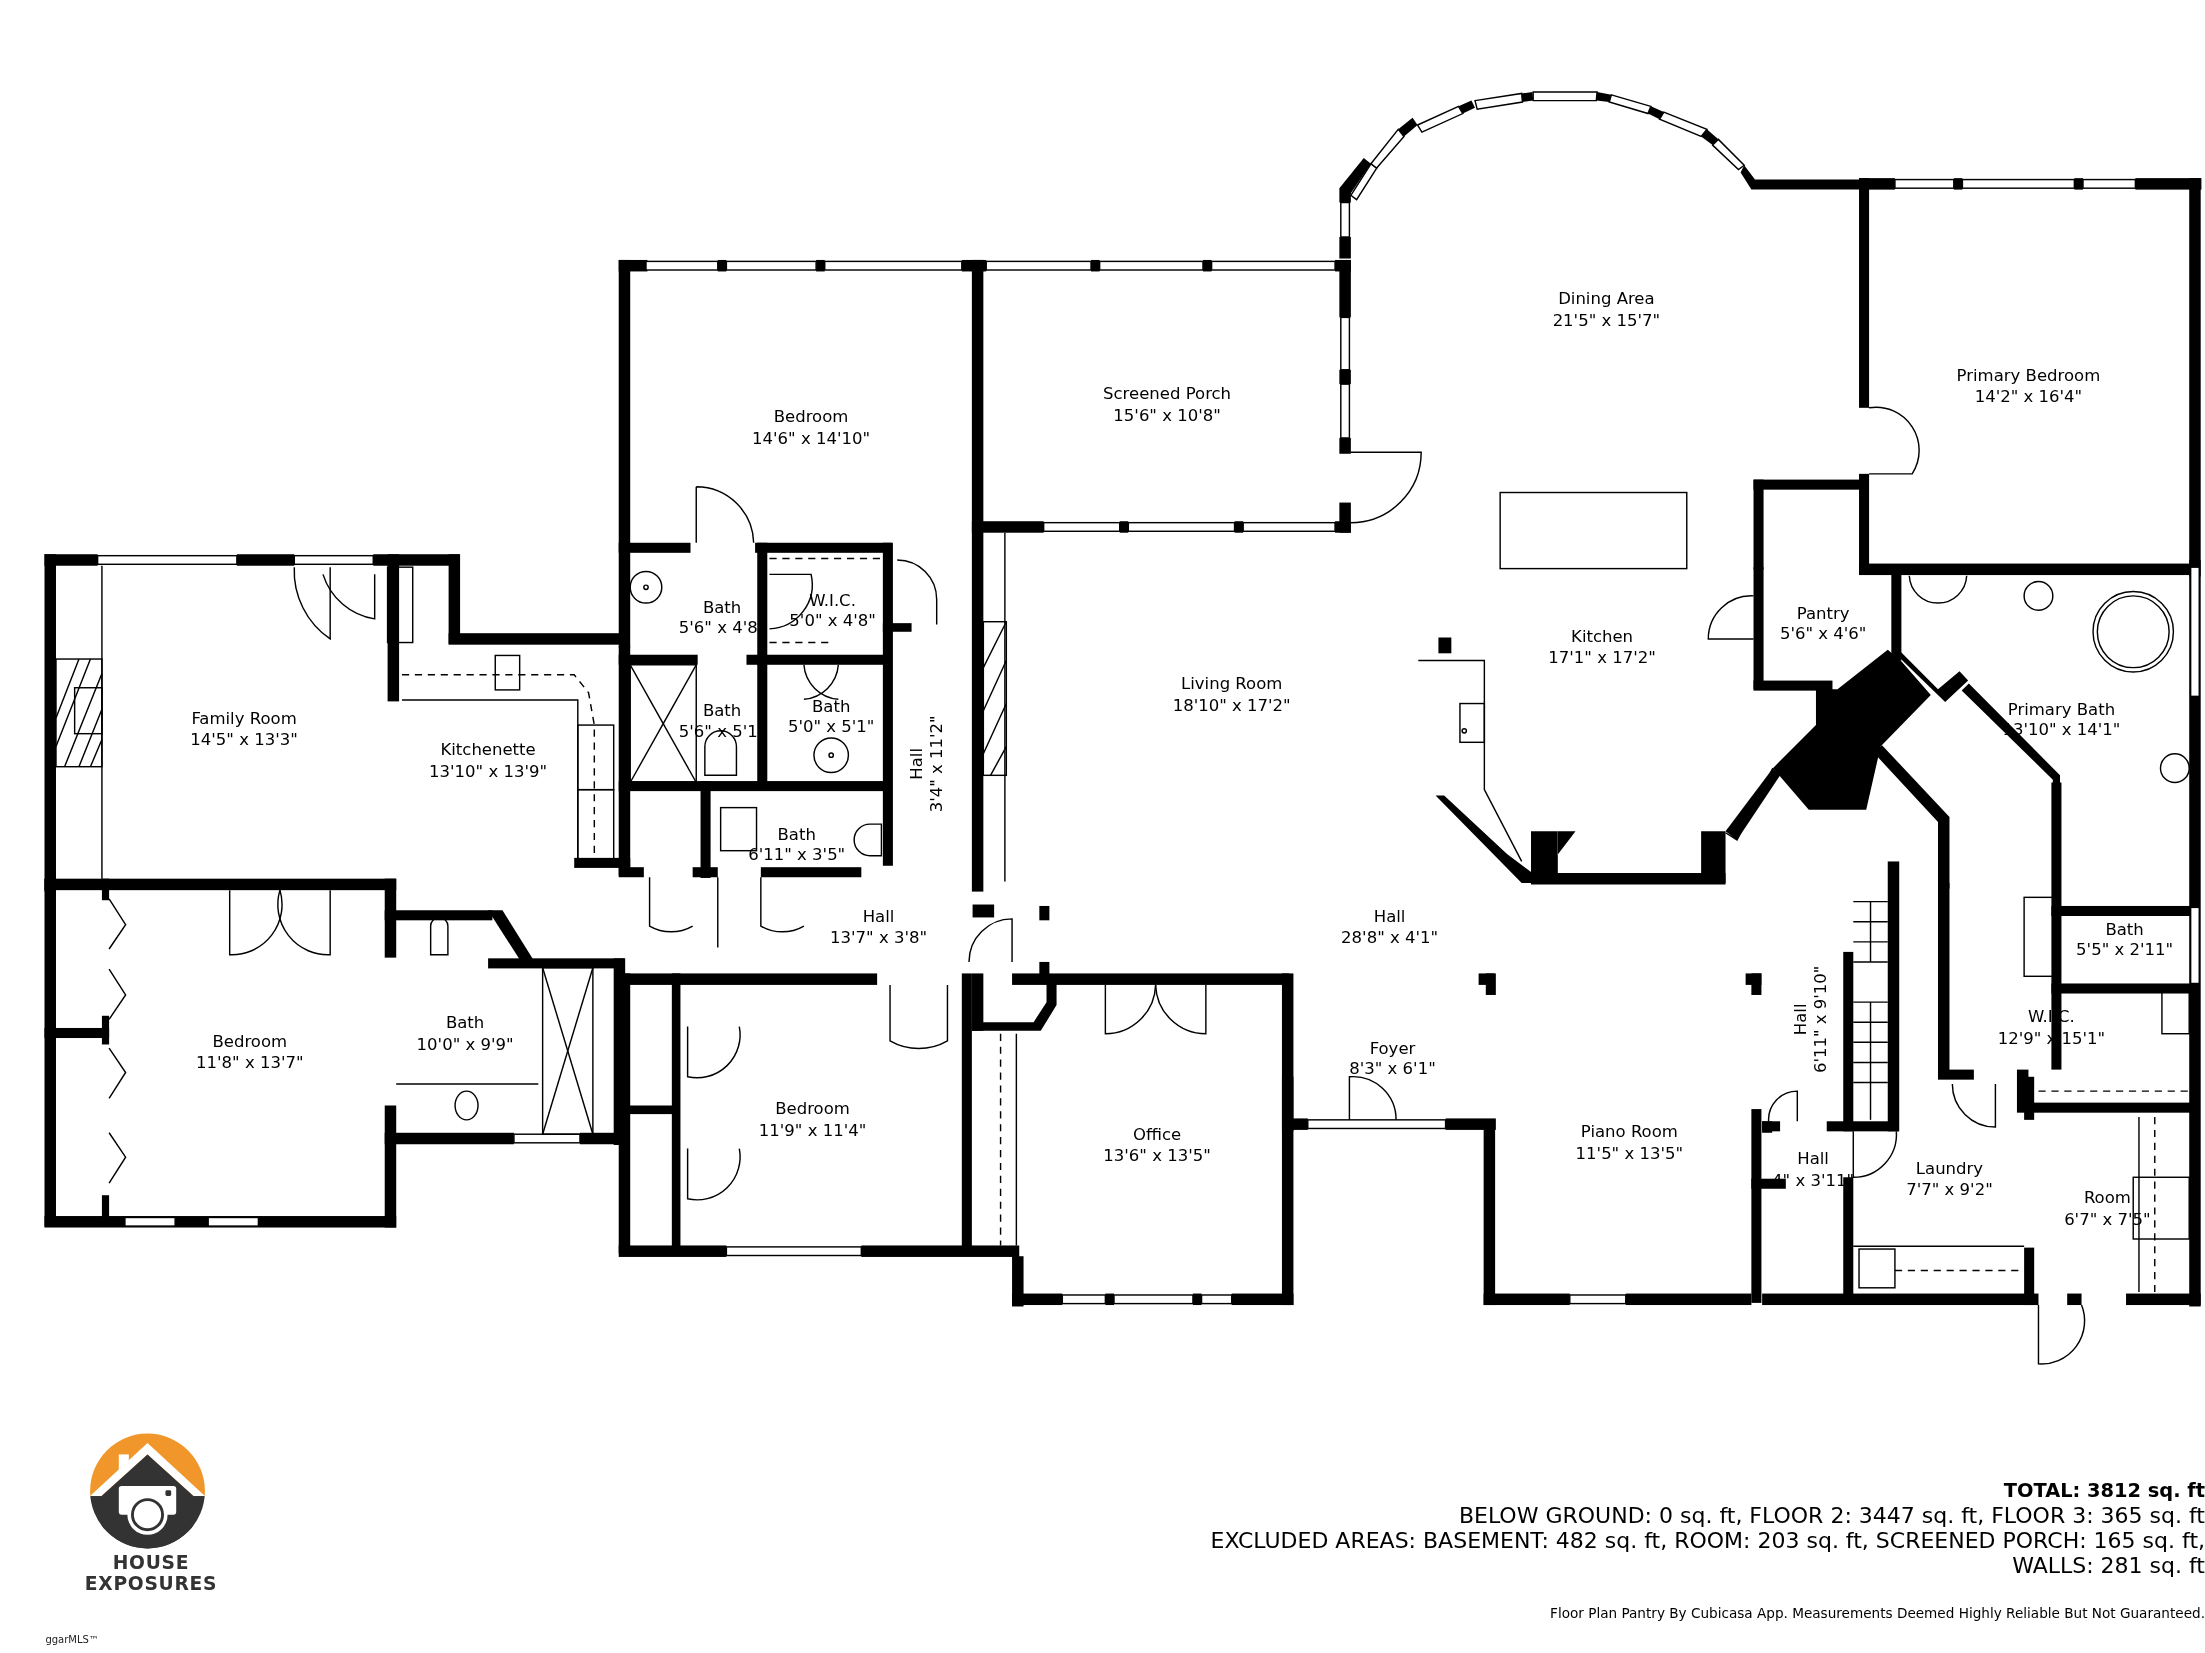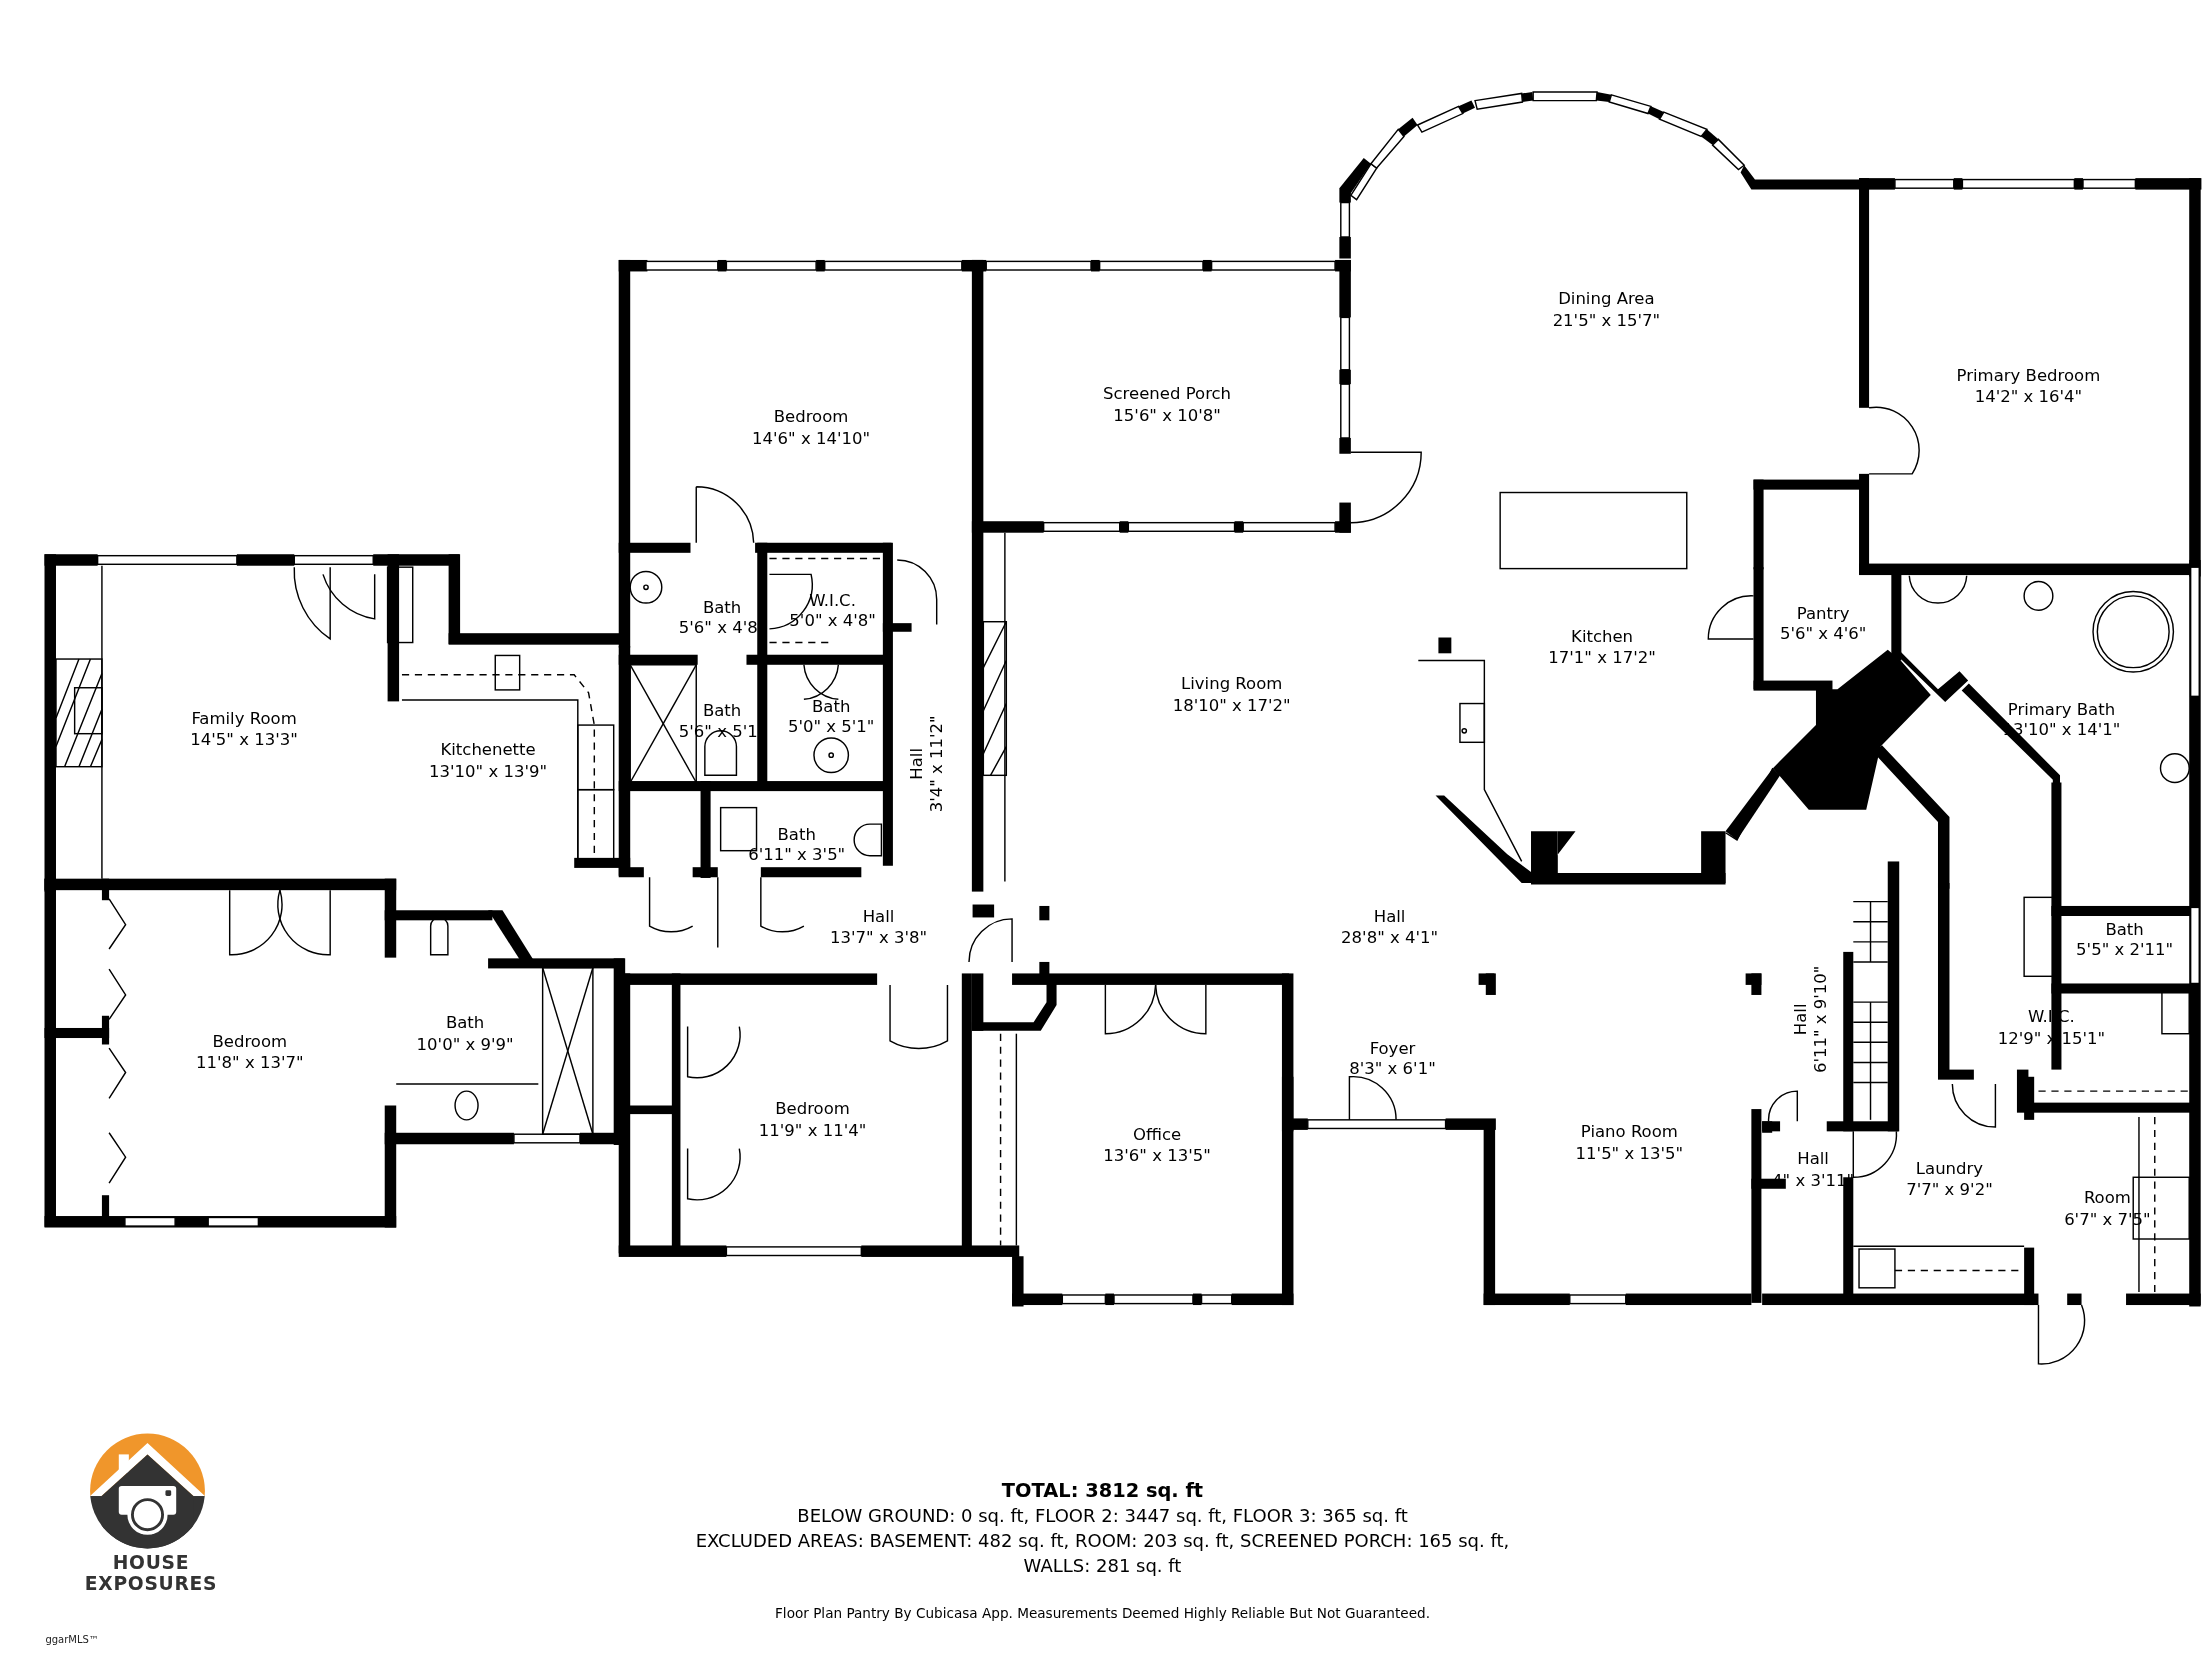--- a/index.html
+++ b/index.html
@@ -6,24 +6,24 @@
   body { width:2205px; height:1654px; position:relative; overflow:hidden;
          font-family:"DejaVu Sans", sans-serif; color:#000; }
   #plan { position:absolute; left:0; top:0; width:2205px; height:1654px; }
   .wall { fill:#000; }
   .thin { fill:none; stroke:#000; stroke-width:2; }
   .thin-dash { fill:none; stroke:#000; stroke-width:2; stroke-dasharray:10 8; }
   .win { fill:#fff; stroke:#000; stroke-width:2; }
   .room-name { font-family:"DejaVu Sans", sans-serif; font-size:23px; fill:#000; text-anchor:middle; }
   .room-dim  { font-family:"DejaVu Sans", sans-serif; font-size:23px; fill:#000; text-anchor:middle; }
   .hatch { fill:none; stroke:#000; stroke-width:2; }
-  #summary { position:absolute; left:0; width:2205px; top:1479px; text-align:center;
+  #summary { position:absolute; left:0; width:2205px; top:1479px; text-align:right;
              font-family:"DejaVu Sans", sans-serif; }
   #summary .total { font-weight:bold; font-size:19.4px; line-height:24.4px; }
-  #summary .line { font-size:18px; line-height:25px; }
+  #summary .line { font-size:22px; line-height:25px; }
   #summary .disclaimer { font-size:13.6px; margin-top:27px; }
   #logo { position:absolute; left:47px; top:1430px; width:201px; height:122px; }
   #logo .brand { position:absolute; left:0; top:122px; width:208px; text-align:center;
                  font-family:"DejaVu Sans", sans-serif; font-weight:bold; font-size:18.7px;
                  letter-spacing:0.7px; color:#333; }
   #mls { position:absolute; left:1.4px; top:1634px; font-family:"DejaVu Sans", sans-serif;
          font-size:10px; color:#222;padding-left:44px; }
 </style>
 </head>
 <body>

